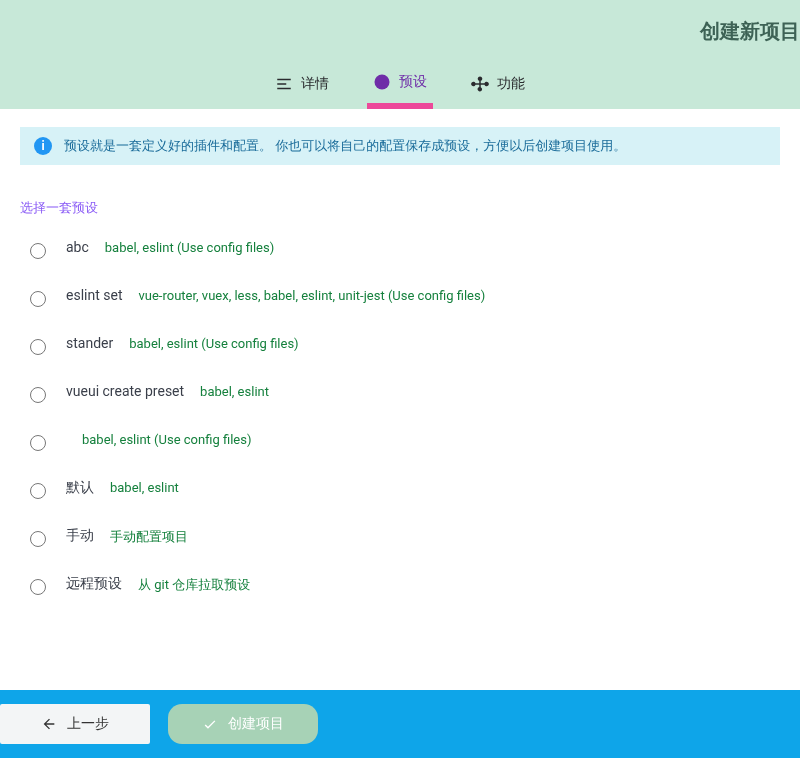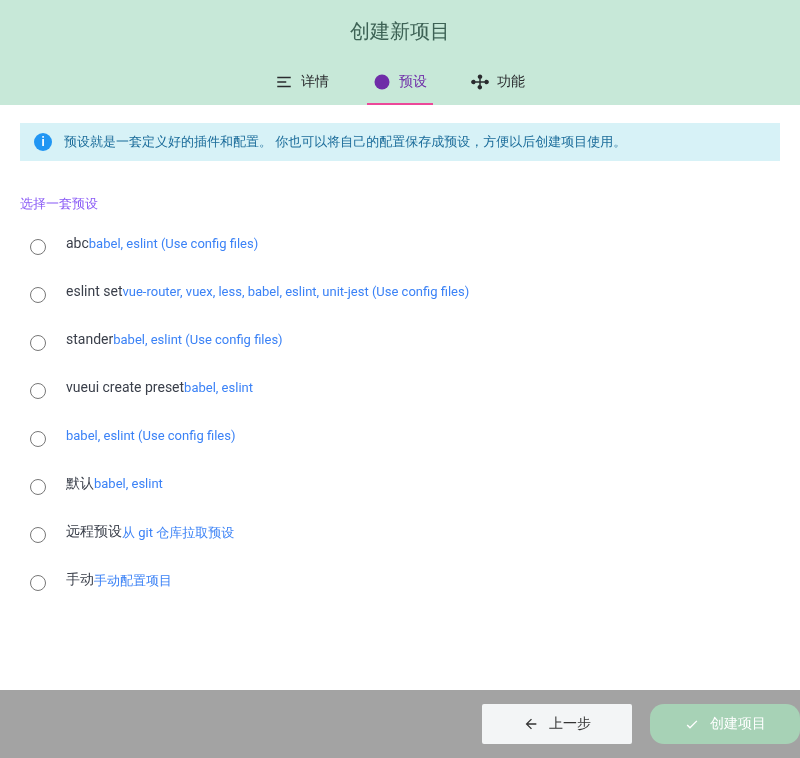--- a/index.html
+++ b/index.html
@@ -8,45 +8,45 @@
       background: #fff;
       width: 800px;
       height: 758px;
       overflow: hidden;
     }
     .header {
       background: #c7e8d8;
       padding: 18px 0 0 0;
     }
     .title {
-      text-align: center;
+      text-align: right;
       font-size: 20px;
       color: #3d6255;
-      font-weight: 400;
+      font-weight: 700;
       padding-bottom: 18px;
     }
     .tabs {
       display: flex;
       justify-content: center;
       gap: 32px;
       align-items: center;
     }
     .tab {
       display: flex;
       align-items: flex-start;
       gap: 8px;
       padding: 10px 6px 12px 6px;
       color: #2a2b2e;
       font-size: 14px;
       cursor: pointer;
       border-bottom: 2px solid transparent;
     }
     .tab.active {
       color: #6f2da8;
-      border-bottom: 2px solid #ec4899;
+      border-bottom: 6px solid #ec4899;
     }
     .tab .icon { display: inline-flex; width: 18px; height: 18px; }
     .tab.active .icon svg path, .tab.active .icon svg circle { fill: #6f2da8; }
     .info-banner {
       background: #d7f2f7;
       margin: 18px 20px 0 20px;
       padding: 10px 14px;
       display: flex;
       align-items: center;
       gap: 12px;
@@ -89,33 +89,34 @@
     }
     .preset-text {
       display: flex;
     }
     .preset-name {
       font-size: 14px;
       color: #3a3f4a;
     }
     .preset-desc {
       font-size: 13px;
-      color: #3b82f6;
+      color: #15803d;
       margin-top: 1px;
+      margin-left: 16px;
     }
     .footer {
       position: absolute;
       bottom: 0;
       left: 0;
       width: 800px;
       padding: 14px 0;
       display: flex;
-      justify-content: flex-end;
+      justify-content: flex-start;
       gap: 18px;
-      background: #a3a3a3;
+      background: #0ea5e9;
     }
     .btn {
       display: flex;
       align-items: center;
       justify-content: center;
       gap: 10px;
       width: 150px;
       height: 40px;
       font-size: 14px;
       border-radius: 2px;
@@ -212,29 +213,29 @@
   <div class="preset-item">
     <div class="radio"></div>
     <div class="preset-text">
       <span class="preset-name">默认</span>
       <span class="preset-desc">babel, eslint</span>
     </div>
   </div>
   <div class="preset-item">
     <div class="radio"></div>
     <div class="preset-text">
+      <span class="preset-name">手动</span>
+      <span class="preset-desc">手动配置项目</span>
+    </div>
+  </div>
+  <div class="preset-item">
+    <div class="radio"></div>
+    <div class="preset-text">
       <span class="preset-name">远程预设</span>
       <span class="preset-desc">从 git 仓库拉取预设</span>
-    </div>
-  </div>
-  <div class="preset-item">
-    <div class="radio"></div>
-    <div class="preset-text">
-      <span class="preset-name">手动</span>
-      <span class="preset-desc">手动配置项目</span>
     </div>
   </div>
 </div>
 
 <div class="footer">
   <button class="btn btn-back">
     <span class="icon">
       <svg width="16" height="16" viewBox="0 0 24 24">
           <path fill="#333" d="M20 11H7.83l5.59-5.59L12 4l-8 8 8 8 1.41-1.41L7.83 13H20z"></path>
         </svg>

